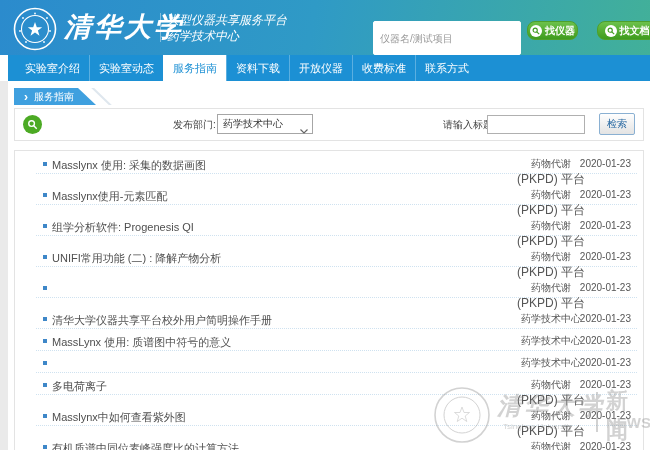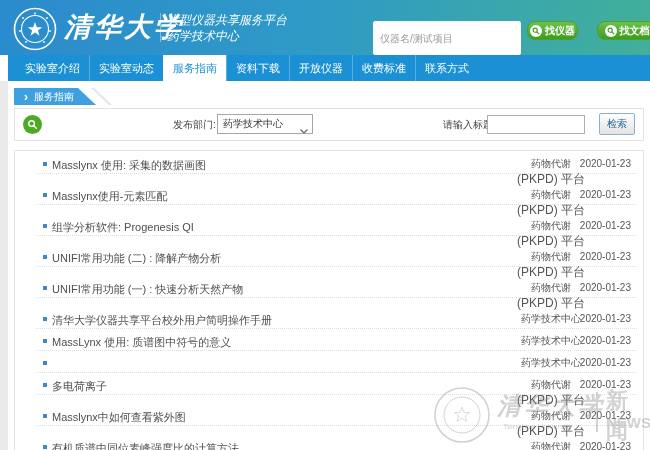--- a/index.html
+++ b/index.html
@@ -212,21 +212,20 @@
         <span class="date">2020-01-23</span>
       </div>
       <div class="l2">
           <span class="dept2">(PKPD) 平台</span>
         </div>
     </div>
 
     <div class="row tall">
       <div class="l1">
         <span class="bullet"></span>
-        <span class="doc-title">UNIFI常用功能 (一) : 快速分析天然产物</span>
         <span class="dept">药物代谢</span>
         <span class="date">2020-01-23</span>
       </div>
       <div class="l2">
           <span class="dept2">(PKPD) 平台</span>
         </div>
     </div>
 
     <div class="row single">
       <div class="l1">

